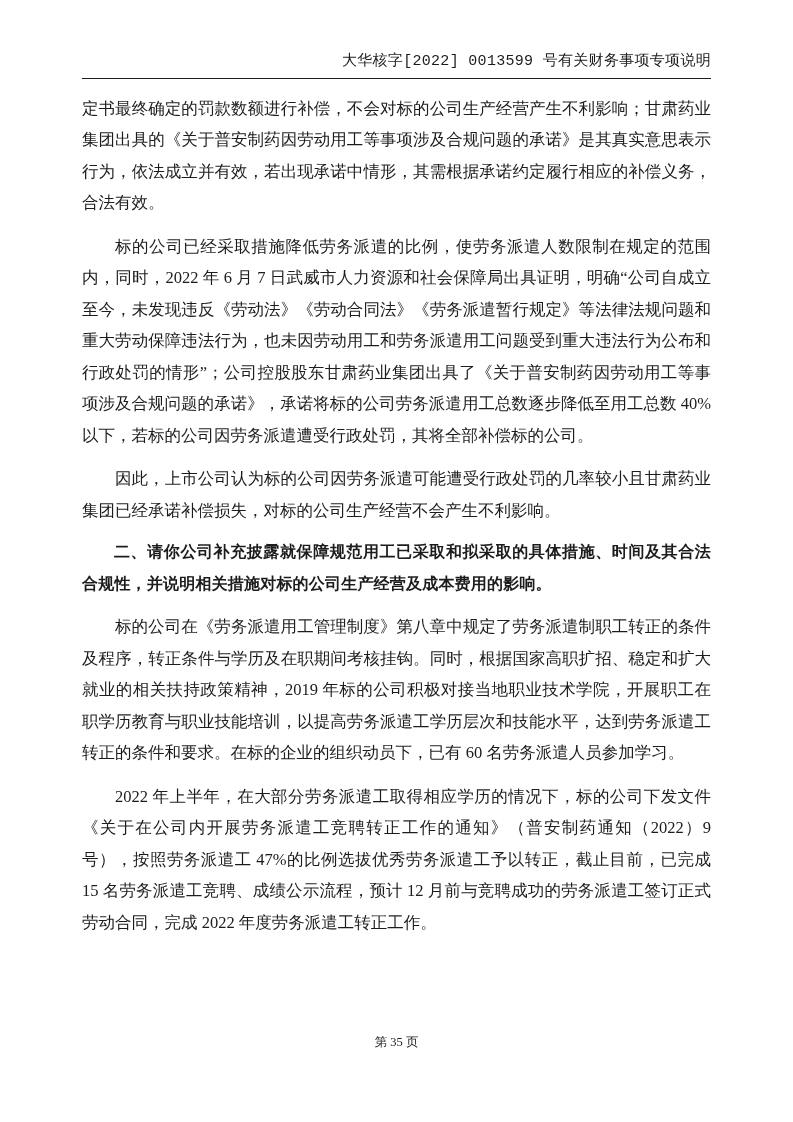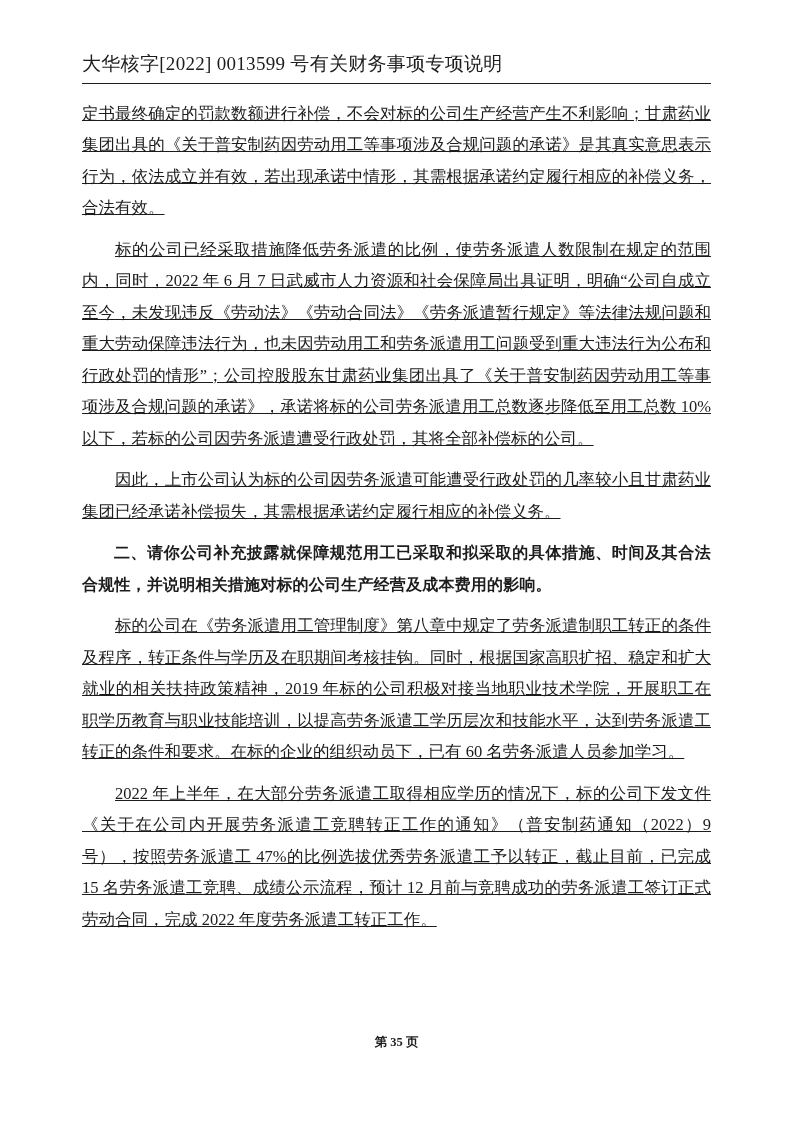--- a/index.html
+++ b/index.html
@@ -14,75 +14,74 @@
     margin: 0 auto;
     background: #ffffff;
     box-sizing: border-box;
     padding: 0 82px;
     overflow: hidden;
     font-family: "Liberation Serif", "DejaVu Serif", serif;
     color: #1c1c1c;
   }
   .page-header {
     padding-top: 52px;
-    text-align: left;
-    font-size: 19px;
+    text-align: right;
+    font-size: 15px;
     letter-spacing: 0.3px;
     border-bottom: 1.6px solid #1c1c1c;
     padding-bottom: 6px;
     line-height: 1.3;
+    font-family: Liberation Mono, monospace;
   }
   .content {
     margin-top: 14px;
     font-size: 16.5px;
     line-height: 31.5px;
     text-align: justify;
   }
   .para {
-    margin: 4px 0 10px 0;
+    margin: 12px 0 10px 0;
     text-indent: 2em;
-    text-decoration: underline;
   }
   .para.continuation {
     text-indent: 0;
   }
   .section-heading {
     font-weight: bold;
     margin: 2px 0 10px 0;
     text-indent: 2em;
     font-family: "Liberation Sans", "DejaVu Sans", sans-serif;
     font-size: 16px;
     letter-spacing: 0.2px;
   }
   .page-footer {
     position: absolute;
     left: 0;
     right: 0;
     top: 1034px;
     text-align: center;
     font-size: 12.5px;
     color: #1c1c1c;
-    font-weight: bold;
   }
 </style>
 </head>
 <body>
 
 <div class="page">
 
   <div class="page-header">
     <span>大华核字[2022] 0013599 号有关财务事项专项说明</span>
   </div>
 
   <div class="content">
     <p class="para continuation">定书最终确定的罚款数额进行补偿，不会对标的公司生产经营产生不利影响；甘肃药业集团出具的《关于普安制药因劳动用工等事项涉及合规问题的承诺》是其真实意思表示行为，依法成立并有效，若出现承诺中情形，其需根据承诺约定履行相应的补偿义务，合法有效。</p>
 
-    <p class="para">标的公司已经采取措施降低劳务派遣的比例，使劳务派遣人数限制在规定的范围内，同时，2022 年 6 月 7 日武威市人力资源和社会保障局出具证明，明确“公司自成立至今，未发现违反《劳动法》《劳动合同法》《劳务派遣暂行规定》等法律法规问题和重大劳动保障违法行为，也未因劳动用工和劳务派遣用工问题受到重大违法行为公布和行政处罚的情形”；公司控股股东甘肃药业集团出具了《关于普安制药因劳动用工等事项涉及合规问题的承诺》，承诺将标的公司劳务派遣用工总数逐步降低至用工总数 10%以下，若标的公司因劳务派遣遭受行政处罚，其将全部补偿标的公司。</p>
+    <p class="para">标的公司已经采取措施降低劳务派遣的比例，使劳务派遣人数限制在规定的范围内，同时，2022 年 6 月 7 日武威市人力资源和社会保障局出具证明，明确“公司自成立至今，未发现违反《劳动法》《劳动合同法》《劳务派遣暂行规定》等法律法规问题和重大劳动保障违法行为，也未因劳动用工和劳务派遣用工问题受到重大违法行为公布和行政处罚的情形”；公司控股股东甘肃药业集团出具了《关于普安制药因劳动用工等事项涉及合规问题的承诺》，承诺将标的公司劳务派遣用工总数逐步降低至用工总数 40%以下，若标的公司因劳务派遣遭受行政处罚，其将全部补偿标的公司。</p>
 
-    <p class="para">因此，上市公司认为标的公司因劳务派遣可能遭受行政处罚的几率较小且甘肃药业集团已经承诺补偿损失，其需根据承诺约定履行相应的补偿义务。</p>
+    <p class="para">因此，上市公司认为标的公司因劳务派遣可能遭受行政处罚的几率较小且甘肃药业集团已经承诺补偿损失，对标的公司生产经营不会产生不利影响。</p>
 
     <p class="section-heading">二、请你公司补充披露就保障规范用工已采取和拟采取的具体措施、时间及其合法合规性，并说明相关措施对标的公司生产经营及成本费用的影响。</p>
 
     <p class="para">标的公司在《劳务派遣用工管理制度》第八章中规定了劳务派遣制职工转正的条件及程序，转正条件与学历及在职期间考核挂钩。同时，根据国家高职扩招、稳定和扩大就业的相关扶持政策精神，2019 年标的公司积极对接当地职业技术学院，开展职工在职学历教育与职业技能培训，以提高劳务派遣工学历层次和技能水平，达到劳务派遣工转正的条件和要求。在标的企业的组织动员下，已有 60 名劳务派遣人员参加学习。</p>
 
     <p class="para">2022 年上半年，在大部分劳务派遣工取得相应学历的情况下，标的公司下发文件《关于在公司内开展劳务派遣工竞聘转正工作的通知》（普安制药通知（2022）9 号），按照劳务派遣工 47%的比例选拔优秀劳务派遣工予以转正，截止目前，已完成 15 名劳务派遣工竞聘、成绩公示流程，预计 12 月前与竞聘成功的劳务派遣工签订正式劳动合同，完成 2022 年度劳务派遣工转正工作。</p>
 
   </div>
 
   <div class="page-footer">

